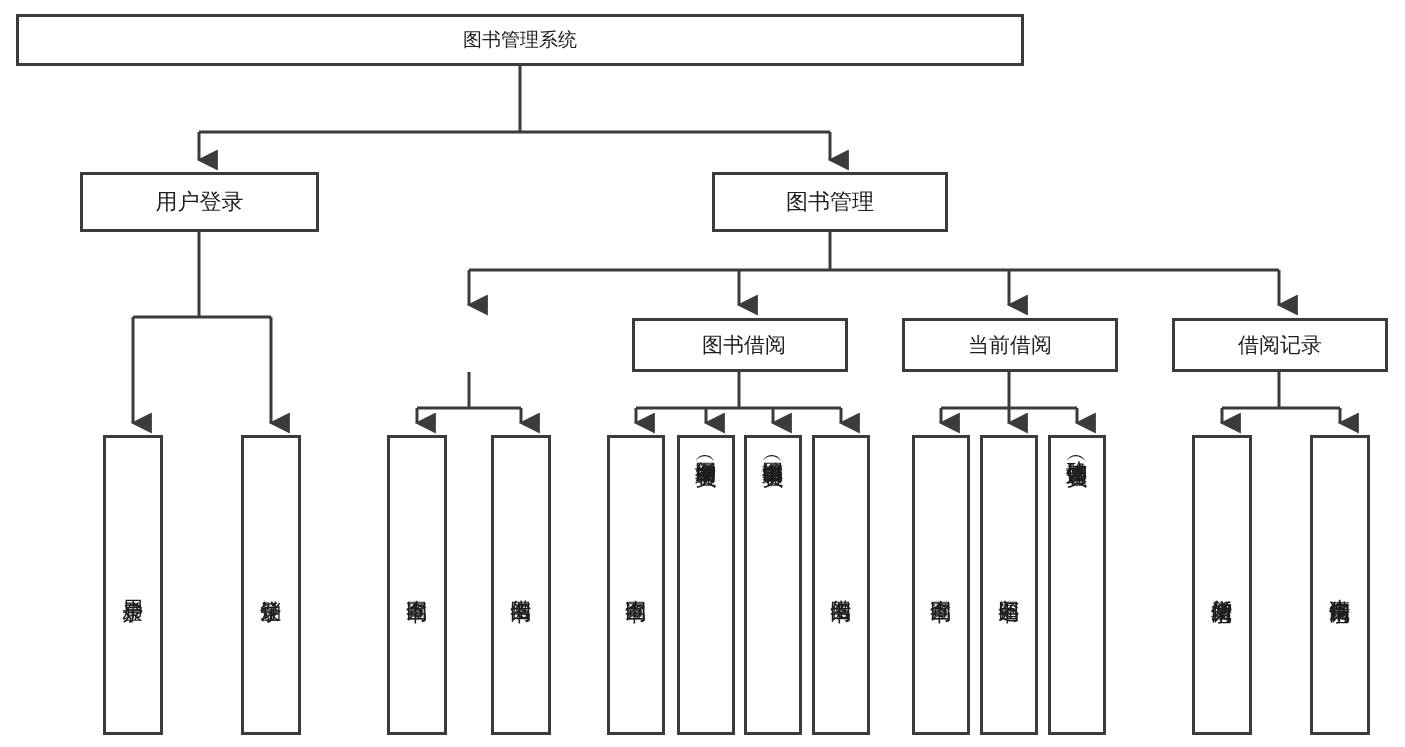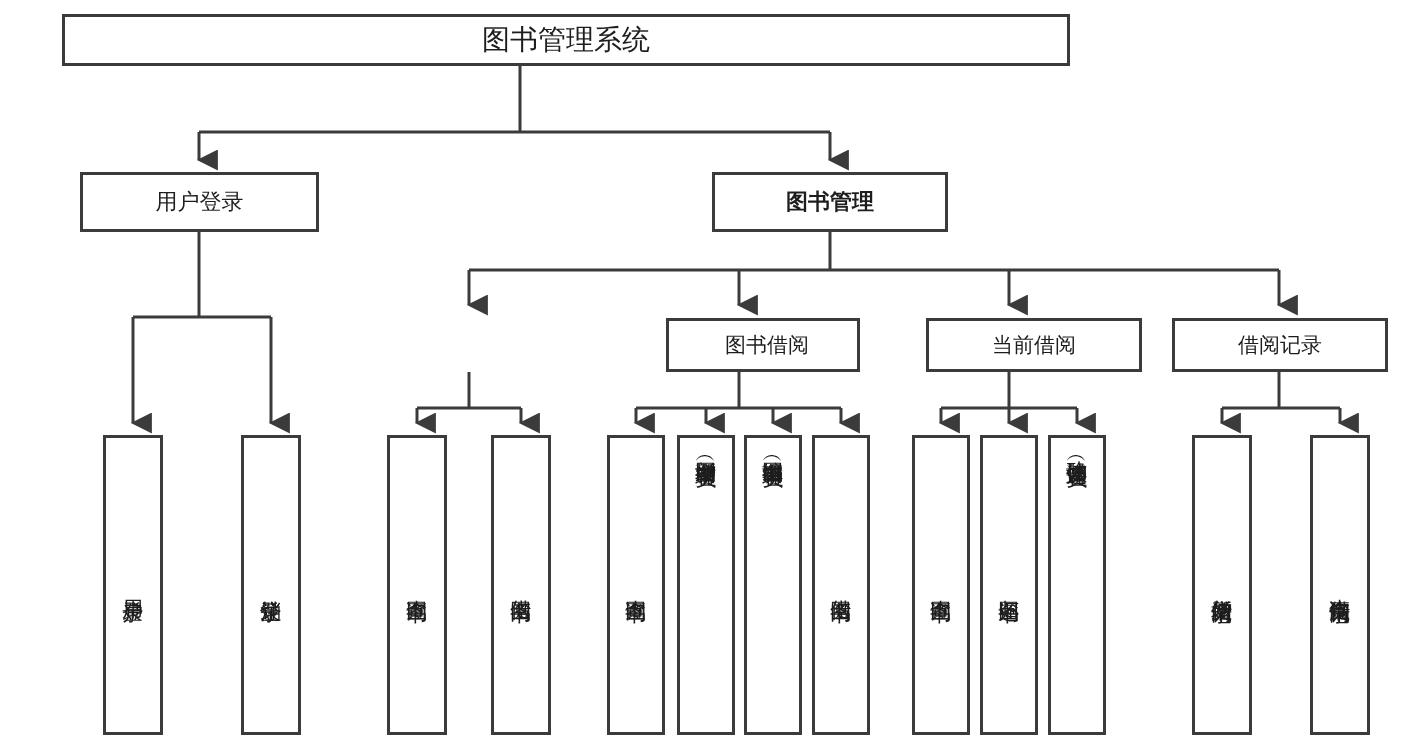--- a/index.html
+++ b/index.html
@@ -15,21 +15,21 @@
   .node{
     position:absolute;
     box-sizing:border-box;
     background:#ffffff;
     border:3px solid #3b3b3b;
     display:flex;
     align-items:center;
     justify-content:center;
     color:#1d1d1d;
   }
-  .node.root{font-size:28px;margin-left:46px;}
+  .node.root{font-size:19px;}
   .node.lvl1{font-size:22px;}
   .node.lvl2{font-size:21px;}
   .node.leaf{
     border-width:3px;
     align-items:flex-start;
     justify-content:center;
     padding-top:6px;
   }
   .vtext{
     writing-mode:vertical-rl;
@@ -112,30 +112,30 @@
   </svg>
 
   <div class="node root" style="left:16px;top:14px;width:1008px;height:52px;">
     <span>图书管理系统</span>
   </div>
 
   <div class="node lvl1" style="left:80px;top:172px;width:239px;height:60px;">
     <span>用户登录</span>
   </div>
 
-  <div class="node lvl1" style="left:712px;top:172px;width:236px;height:60px;font-weight:bold;">
+  <div class="node lvl1" style="left:712px;top:172px;width:236px;height:60px;">
     <span>图书管理</span>
   </div>
 
 
-  <div class="node lvl2" style="left:666px;top:318px;width:194px;height:54px;padding-left:8px;">
+  <div class="node lvl2" style="left:632px;top:318px;width:216px;height:54px;padding-left:8px;">
     <span>图书借阅</span>
   </div>
 
-  <div class="node lvl2" style="left:902px;top:318px;width:216px;height:54px;margin-left:24px;">
+  <div class="node lvl2" style="left:902px;top:318px;width:216px;height:54px;">
     <span>当前借阅</span>
   </div>
 
   <div class="node lvl2" style="left:1172px;top:318px;width:216px;height:54px;">
     <span>借阅记录</span>
   </div>
 
   <div class="node leaf mid" style="left:103px;top:435px;width:60px;height:300px;">
     <span class="vtext" style="margin-top: 139px;">用户登录</span>
   </div>

